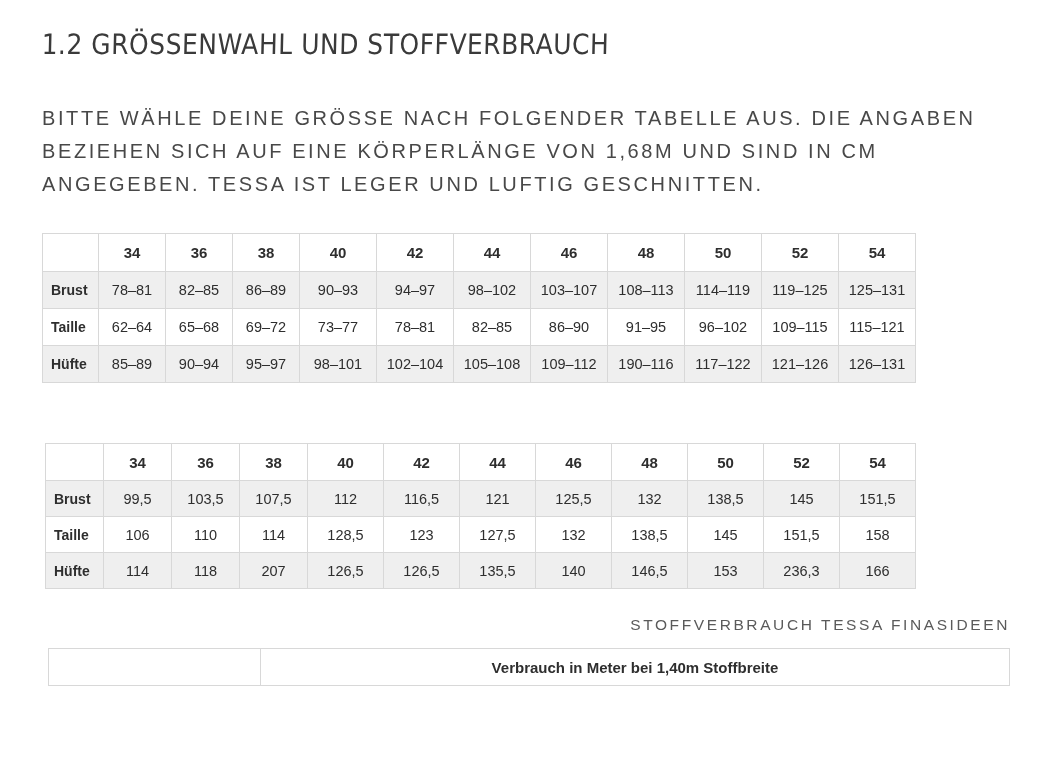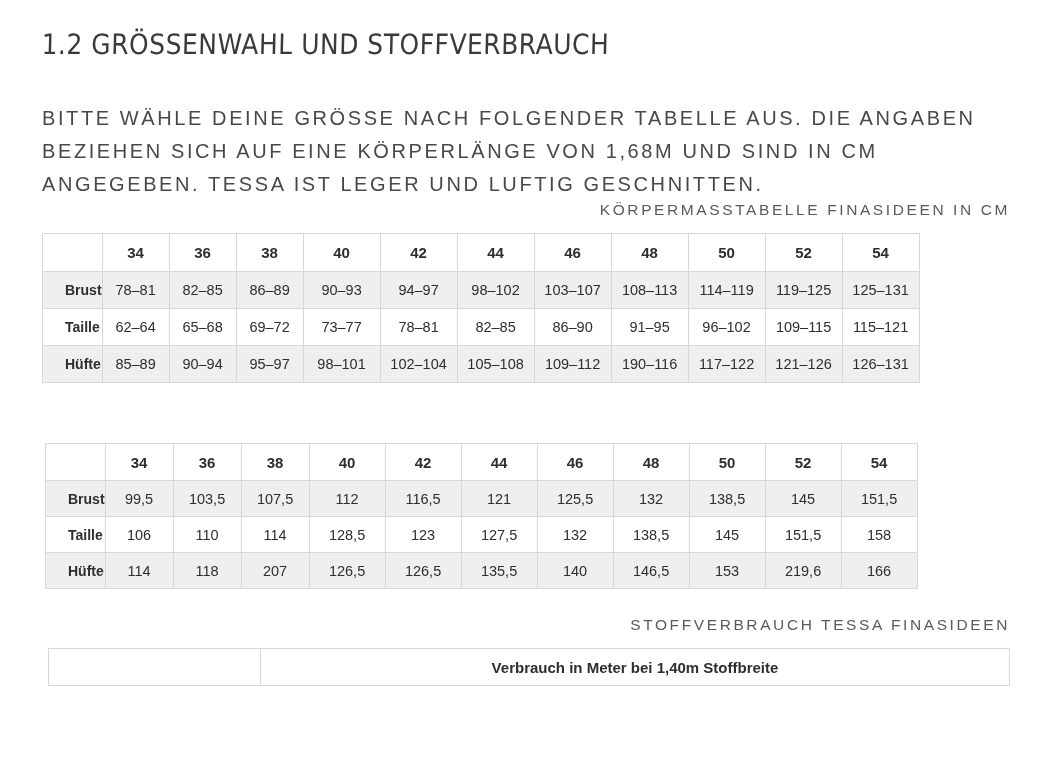--- a/index.html
+++ b/index.html
@@ -72,21 +72,21 @@
   table td, table th {
     border: 1px solid #d8d8d8;
     text-align: center;
     font-weight: 400;
     color: #2e2e2e;
     padding: 0;
     white-space: nowrap;
   }
   table th.rowhead {
     text-align: left;
-    padding-left: 22px;
+    padding-left: 8px;
     font-weight: 700;
     font-size: 14px;
   }
   table thead th {
     font-weight: 700;
     font-size: 15px;
   }
   .shade td, .shade th { background: #efefef; }
 
   
@@ -113,21 +113,20 @@
 </style>
 </head>
 <body>
 
 <div class="page">
 
   <div class="doc-title">1.2 Größenwahl und Stoffverbrauch</div>
 
   <p class="intro">Bitte wähle deine Größe nach folgender Tabelle aus. Die Angaben beziehen sich auf eine Körperlänge von 1,68m und sind in cm angegeben. Tessa ist leger und luftig geschnitten.</p>
 
-  <div class="cap" id="cap1">Körpermaßtabelle Finasideen in cm</div>
 
   <table id="t1">
     <thead>
       <tr>
         <th class="rowhead"></th>
         <th class="c">34</th>
         <th class="c">36</th>
         <th class="c">38</th>
         <th class="cw">40</th>
         <th class="cw">42</th>
@@ -236,21 +235,21 @@
         <th class="rowhead">Hüfte</th>
         <td>114</td>
         <td>118</td>
         <td>207</td>
         <td>126,5</td>
         <td>126,5</td>
         <td>135,5</td>
         <td>140</td>
         <td>146,5</td>
         <td>153</td>
-        <td>219,6</td>
+        <td>236,3</td>
         <td>166</td>
       </tr>
     </tbody>
   </table>
 
   <div class="cap" id="cap3">Stoffverbrauch Tessa Finasideen</div>
 
   <table id="t3">
     <thead>
       <tr>

